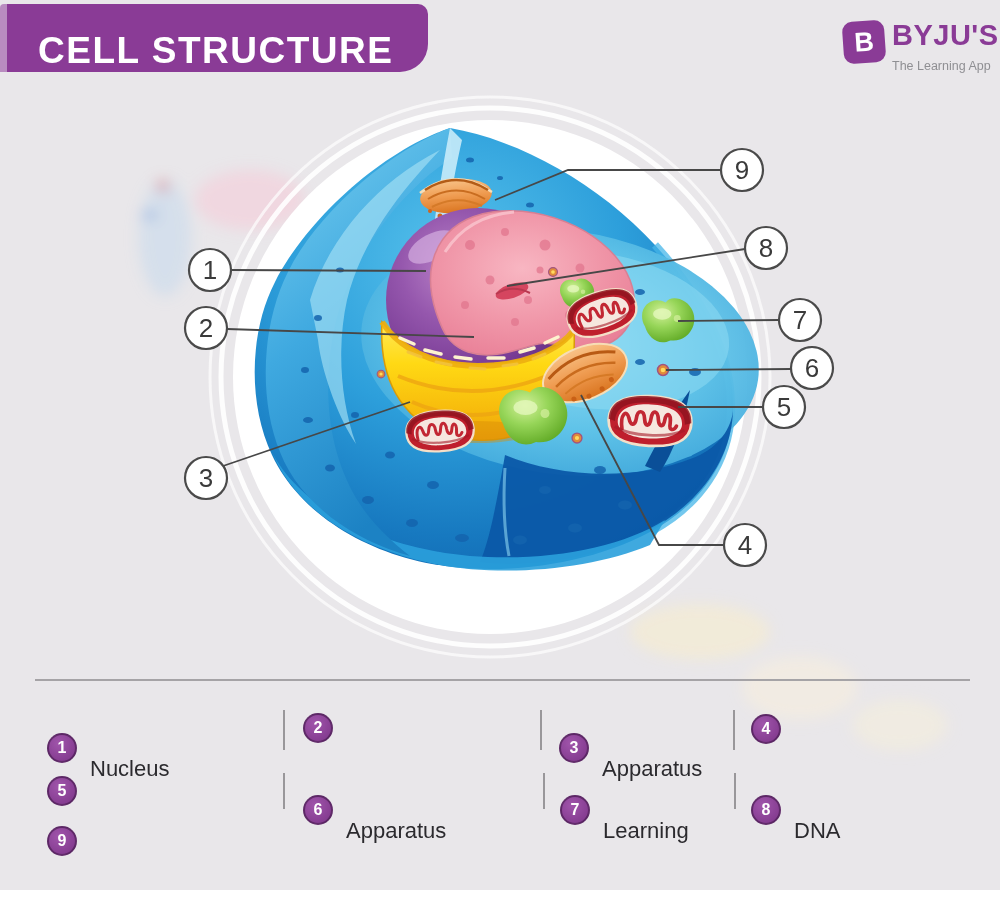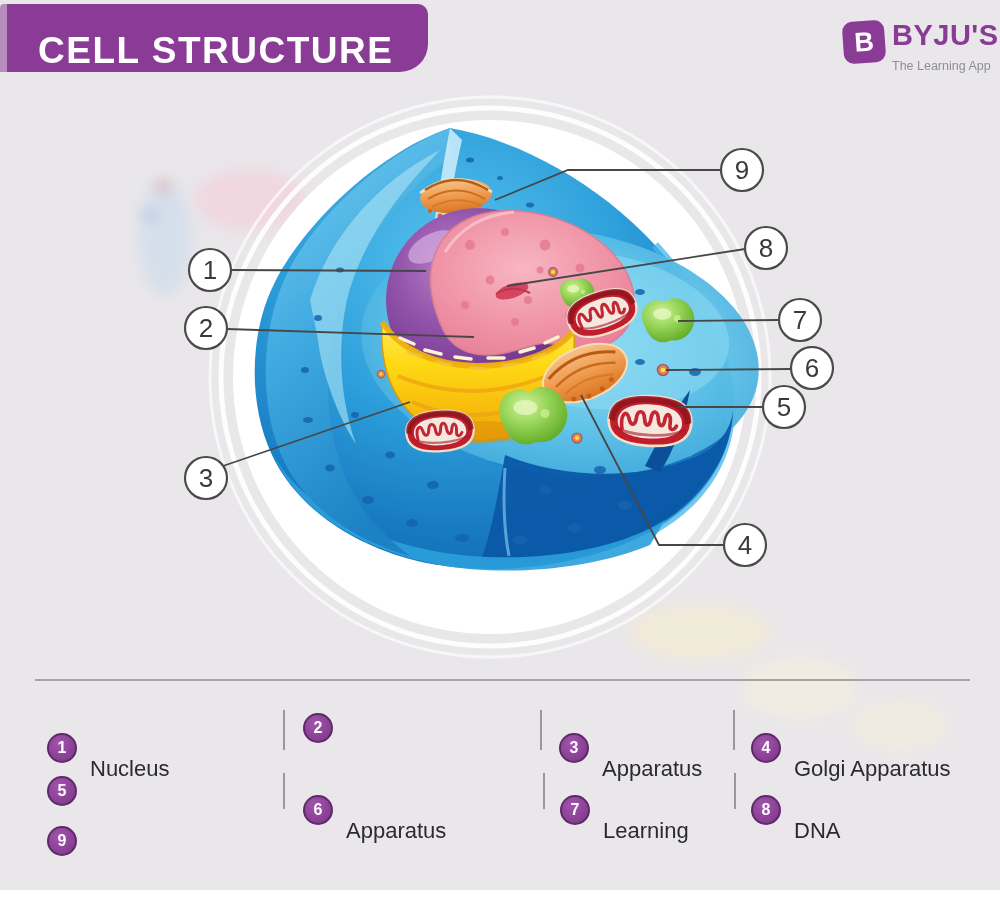--- a/index.html
+++ b/index.html
@@ -367,21 +367,20 @@
   </div>
   <div class="legend-item" style="left:303px;top:713px;">
     <div class="legend-num">2</div>
   </div>
   <div class="legend-item" style="left:559px;top:714px;">
     <div class="legend-num">3</div>
     <div class="legend-label">Apparatus</div>
   </div>
   <div class="legend-item" style="left:751px;top:714px;">
     <div class="legend-num">4</div>
-    <div class="legend-label">Golgi Apparatus</div>
   </div>
   <div class="legend-item" style="left:47px;top:776px;">
     <div class="legend-num">5</div>
   </div>
   <div class="legend-item" style="left:303px;top:776px;">
     <div class="legend-num">6</div>
     <div class="legend-label">Apparatus</div>
   </div>
   <div class="legend-item" style="left:560px;top:776px;">
     <div class="legend-num">7</div>

